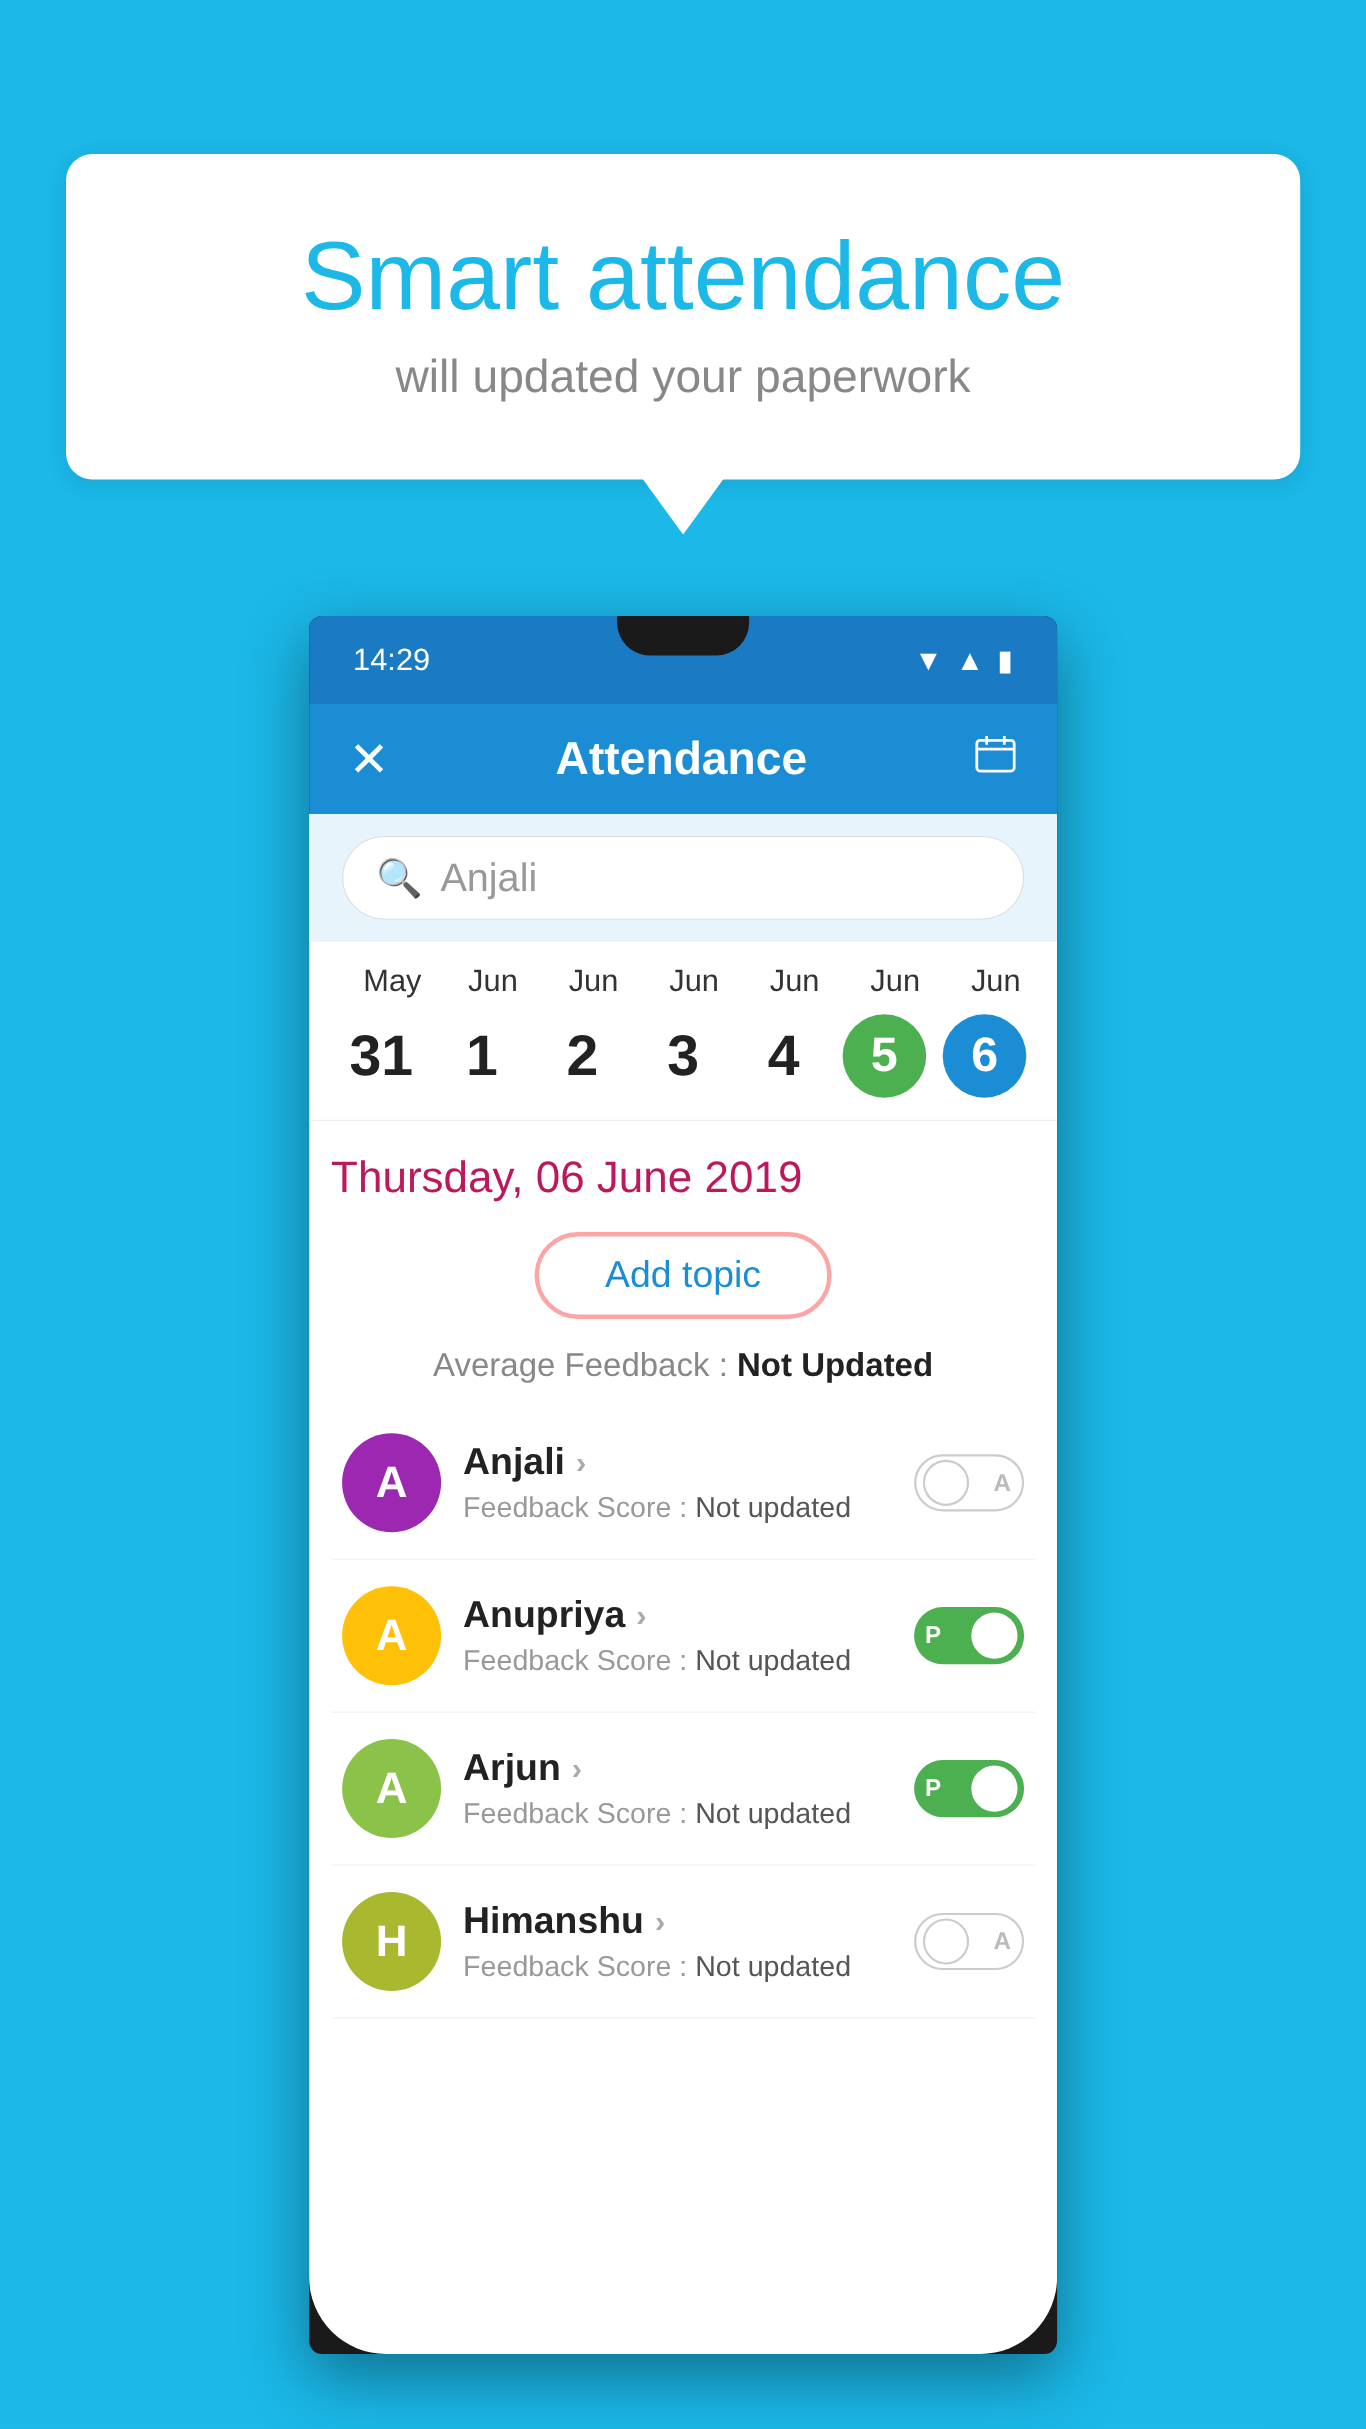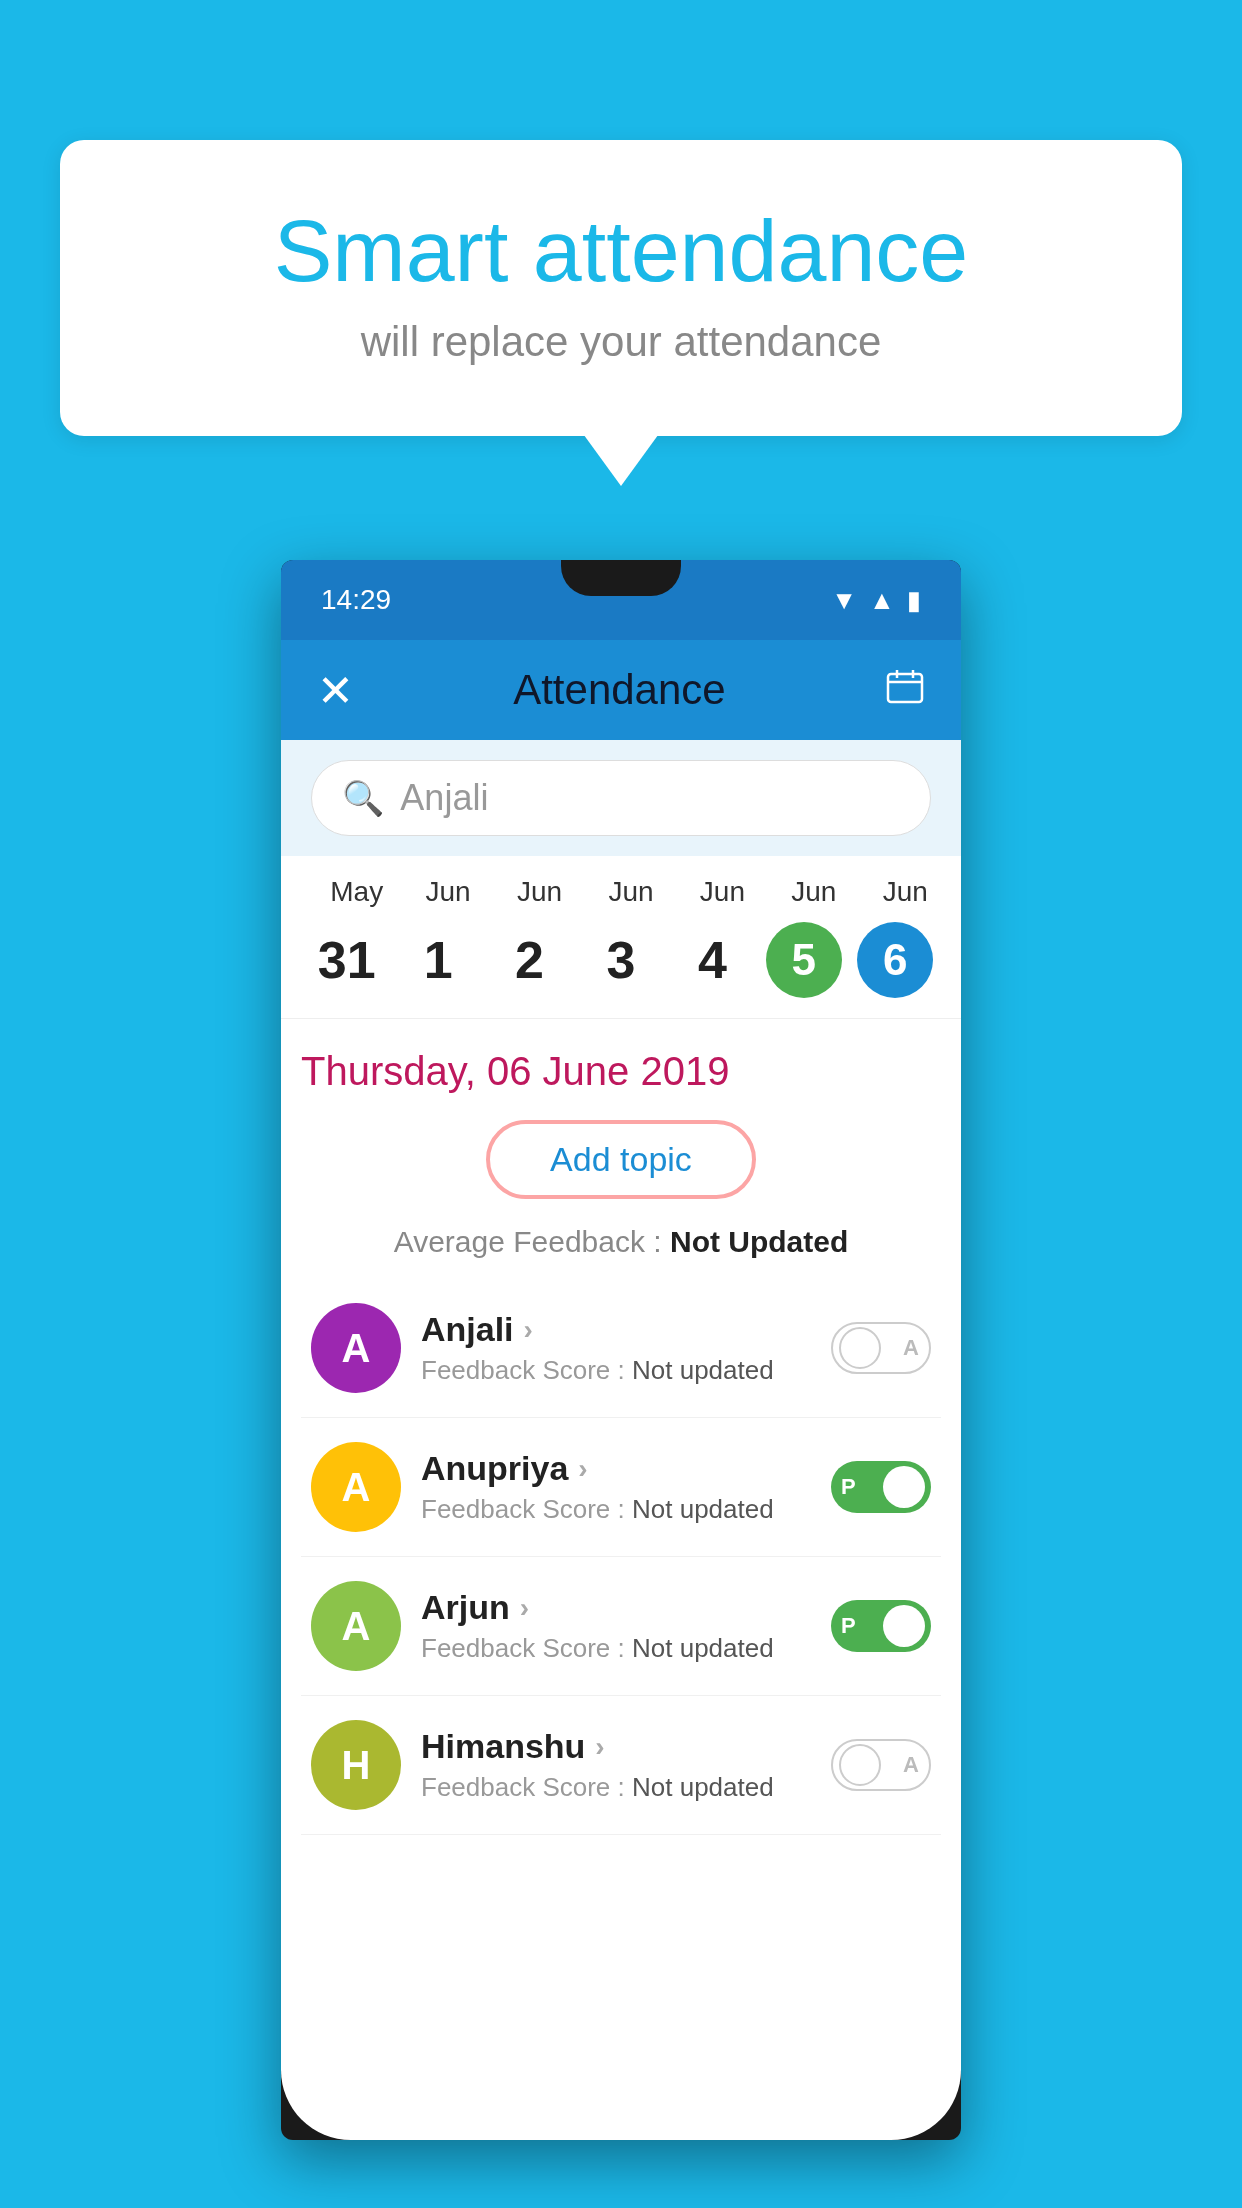--- a/index.html
+++ b/index.html
@@ -119,23 +119,23 @@
     }
 
     .header-close {
       color: white;
       font-size: 44px;
       font-weight: 300;
       cursor: pointer;
     }
 
     .header-title {
-      color: #0f172a;
+      color: #ffffff;
       font-size: 42px;
-      font-weight: 400;
+      font-weight: 700;
     }
 
     .header-calendar {
       color: white;
       font-size: 38px;
     }
 
     
     .phone-screen {
       width: 100%;
@@ -379,21 +379,21 @@
       border-radius: 50%;
       background: white;
     }
   </style>
 </head>
 <body>
 
 <div class="speech-bubble-container">
   <div class="speech-bubble">
     <div class="bubble-title">Smart attendance</div>
-    <div class="bubble-subtitle">will replace your attendance</div>
+    <div class="bubble-subtitle">will updated your paperwork</div>
   </div>
 </div>
 
 <div class="phone-frame">
 
   <div class="phone-top-bar">
     <div class="phone-notch"></div>
     <span class="status-time">14:29</span>
     <div class="status-icons">
       <span style="color:white;font-size:26px;">▼</span>

